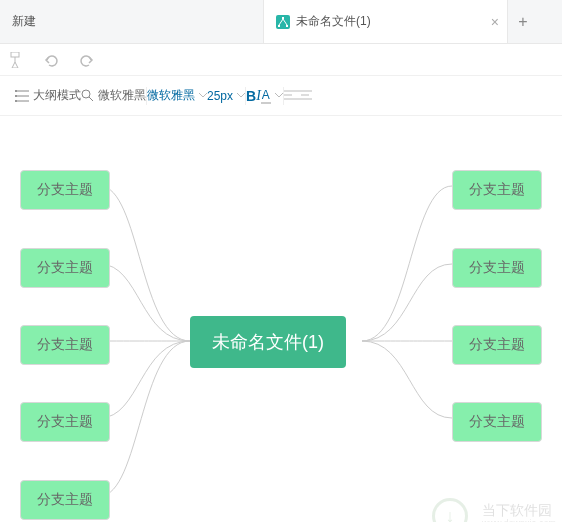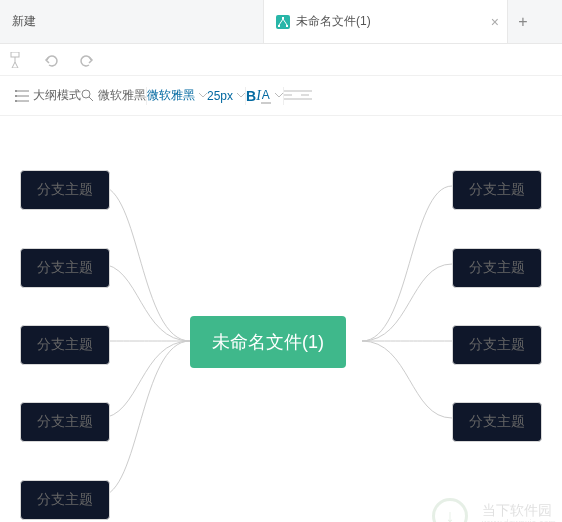--- a/index.html
+++ b/index.html
@@ -21,21 +21,21 @@
 .tbtn { display: flex; align-items: center; gap: 4px; cursor: pointer; }
 .tbtn.dim { color: #0369a1; }
 .sep { width: 1px; height: 18px; background: #eee; }
 .tbold { font-weight: bold; font-size: 14px; }
 .titalic { font-style: italic; font-size: 14px; font-family: serif; }
 
 .canvas { position: relative; width: 562px; height: 422px; background: #fff; }
 .canvas svg { position: absolute; left: 0; top: 0; width: 100%; height: 100%; pointer-events: none; }
 .canvas svg path { stroke: #ccc; stroke-width: 1; fill: none; }
 
-.node { position: absolute; background: #0f172a; border: 1px solid #d8d8d8; border-radius: 4px; padding: 10px 16px; font-size: 14px; color: #666; text-align: center; }
+.node { position: absolute; background: #86efac; border: 1px solid #d8d8d8; border-radius: 4px; padding: 10px 16px; font-size: 14px; color: #666; text-align: center; }
 .center-node { background: #3fb88b; color: #fff; border: none; padding: 14px 22px; font-size: 18px; border-radius: 4px; }
 
 .watermark { position: absolute; right: 6px; bottom: 4px; display: flex; align-items: center; gap: 14px; opacity: 0.18; }
 .watermark .wcircle { width: 36px; height: 36px; border: 3px solid #7a7; border-radius: 50%; display: flex; align-items: center; justify-content: center; color: #7a7; font-size: 18px; font-weight: bold; }
 .watermark .wtext { font-size: 14px; color: #555; display: flex; flex-direction: column; line-height: 1.1; }
 .watermark .wtext small { font-size: 9px; color: #888; }
 </style>
 </head>
 <body>
 

